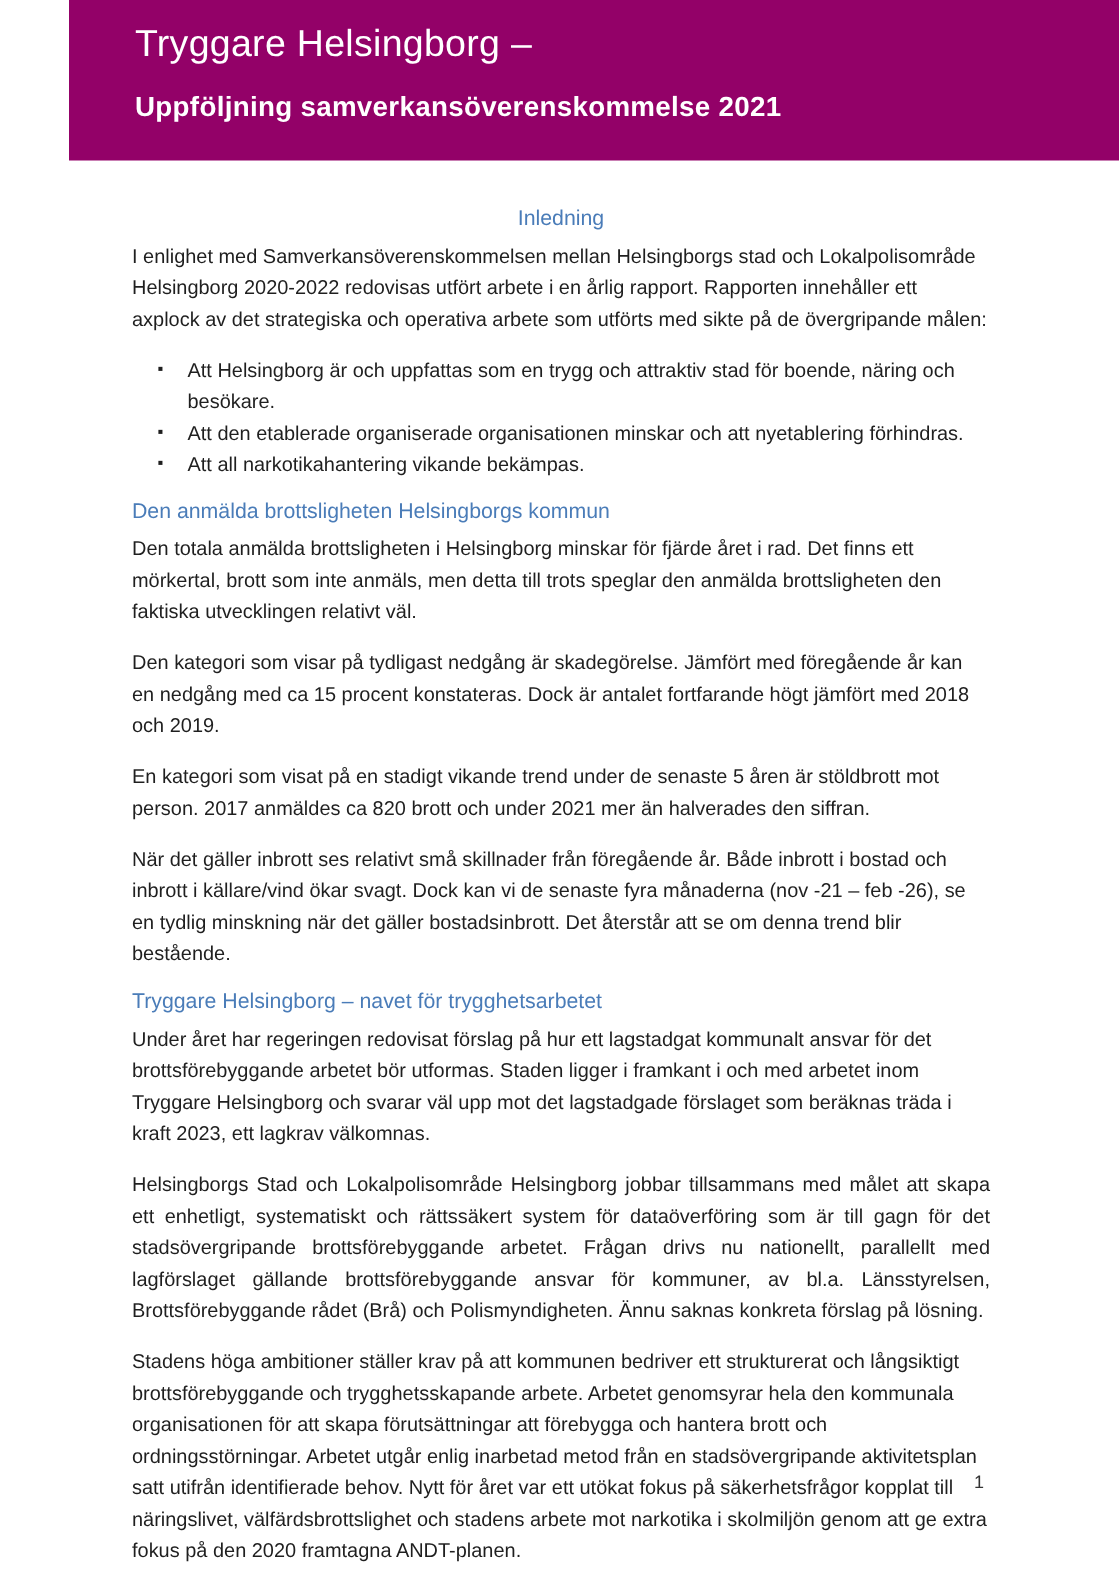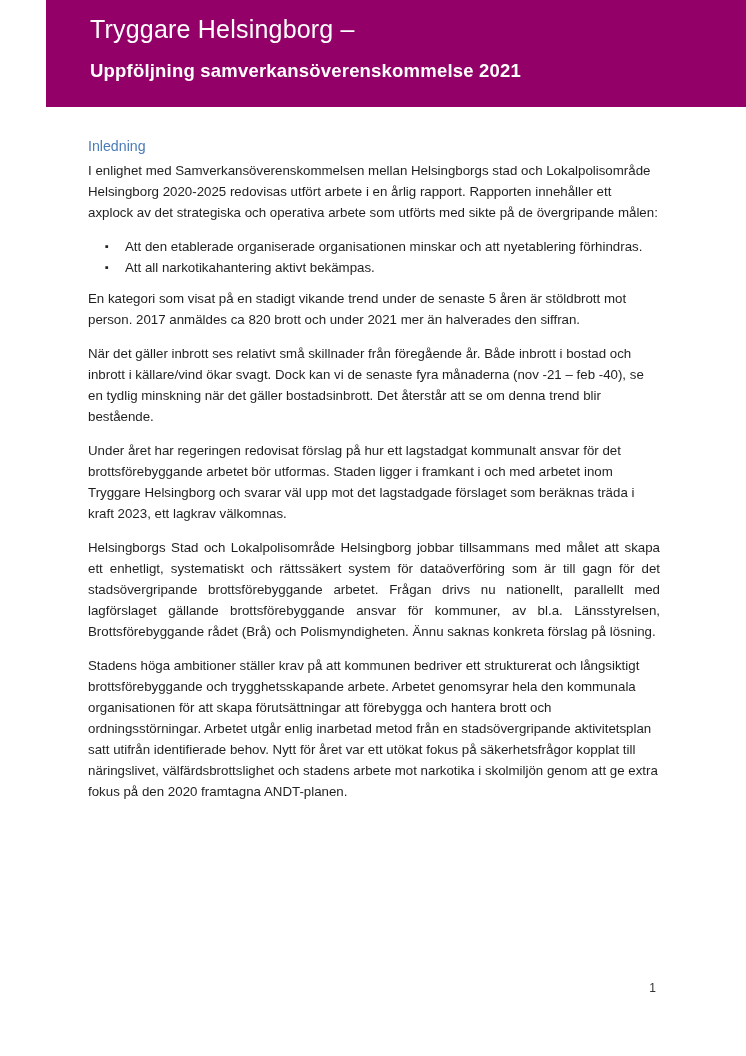--- a/index.html
+++ b/index.html
@@ -42,21 +42,21 @@
     padding: 30px 86px 0 88px;
     color: var(--body-text, #1f1f1f);
   }
   h2.sec {
     font-size: 14.2px;
     font-weight: 400;
     color: var(--heading-blue, #4A7CB8);
     margin: 12px 0 4px 0;
     line-height: 19px;
   }
-  h2.sec.first { margin-top: 0; }
+  h2.sec.first { margin-top: 0; text-align: center; }
   .content p {
     font-size: 13.3px;
     line-height: 21px;
     margin: 0 0 13px 0;
   }
   .content p.justify {
     text-align: justify;
   }
   ul.goals {
     margin: 0 0 10px 0;
@@ -90,29 +90,34 @@
 <div class="page">
 
   <header class="banner">
     <div class="title1">Tryggare Helsingborg –</div>
     <div class="title2">Uppföljning samverkansöverenskommelse 2021</div>
   </header>
 
   <main class="content">
 
     <h2 class="sec first">Inledning</h2>
-    <p>I enlighet med Samverkansöverenskommelsen mellan Helsingborgs stad och Lokalpolisområde Helsingborg 2020-2025 redovisas utfört arbete i en årlig rapport. Rapporten innehåller ett axplock av det strategiska och operativa arbete som utförts med sikte på de övergripande målen:</p>
+    <p>I enlighet med Samverkansöverenskommelsen mellan Helsingborgs stad och Lokalpolisområde Helsingborg 2020-2022 redovisas utfört arbete i en årlig rapport. Rapporten innehåller ett axplock av det strategiska och operativa arbete som utförts med sikte på de övergripande målen:</p>
     <ul class="goals">
+      <li>Att Helsingborg är och uppfattas som en trygg och attraktiv stad för boende, näring och besökare.</li>
       <li>Att den etablerade organiserade organisationen minskar och att nyetablering förhindras.</li>
-      <li>Att all narkotikahantering aktivt bekämpas.</li>
+      <li>Att all narkotikahantering vikande bekämpas.</li>
     </ul>
 
+    <h2 class="sec">Den anmälda brottsligheten Helsingborgs kommun</h2>
+    <p>Den totala anmälda brottsligheten i Helsingborg minskar för fjärde året i rad. Det finns ett mörkertal, brott som inte anmäls, men detta till trots speglar den anmälda brottsligheten den faktiska utvecklingen relativt väl.</p>
+    <p>Den kategori som visar på tydligast nedgång är skadegörelse. Jämfört med föregående år kan en nedgång med ca 15 procent konstateras. Dock är antalet fortfarande högt jämfört med 2018 och 2019.</p>
     <p>En kategori som visat på en stadigt vikande trend under de senaste 5 åren är stöldbrott mot person. 2017 anmäldes ca 820 brott och under 2021 mer än halverades den siffran.</p>
-    <p>När det gäller inbrott ses relativt små skillnader från föregående år. Både inbrott i bostad och inbrott i källare/vind ökar svagt. Dock kan vi de senaste fyra månaderna (nov -21 – feb -40), se en tydlig minskning när det gäller bostadsinbrott. Det återstår att se om denna trend blir bestående.</p>
+    <p>När det gäller inbrott ses relativt små skillnader från föregående år. Både inbrott i bostad och inbrott i källare/vind ökar svagt. Dock kan vi de senaste fyra månaderna (nov -21 – feb -26), se en tydlig minskning när det gäller bostadsinbrott. Det återstår att se om denna trend blir bestående.</p>
 
+    <h2 class="sec">Tryggare Helsingborg – navet för trygghetsarbetet</h2>
     <p>Under året har regeringen redovisat förslag på hur ett lagstadgat kommunalt ansvar för det brottsförebyggande arbetet bör utformas. Staden ligger i framkant i och med arbetet inom Tryggare Helsingborg och svarar väl upp mot det lagstadgade förslaget som beräknas träda i kraft 2023, ett lagkrav välkomnas.</p>
     <p class="justify">Helsingborgs Stad och Lokalpolisområde Helsingborg jobbar tillsammans med målet att skapa ett enhetligt, systematiskt och rättssäkert system för dataöverföring som är till gagn för det stadsövergripande brottsförebyggande arbetet. Frågan drivs nu nationellt, parallellt med lagförslaget gällande brottsförebyggande ansvar för kommuner, av bl.a. Länsstyrelsen, Brottsförebyggande rådet (Brå) och Polismyndigheten. Ännu saknas konkreta förslag på lösning.</p>
     <p>Stadens höga ambitioner ställer krav på att kommunen bedriver ett strukturerat och långsiktigt brottsförebyggande och trygghetsskapande arbete. Arbetet genomsyrar hela den kommunala organisationen för att skapa förutsättningar att förebygga och hantera brott och ordningsstörningar. Arbetet utgår enlig inarbetad metod från en stadsövergripande aktivitetsplan satt utifrån identifierade behov. Nytt för året var ett utökat fokus på säkerhetsfrågor kopplat till näringslivet, välfärdsbrottslighet och stadens arbete mot narkotika i skolmiljön genom att ge extra fokus på den 2020 framtagna ANDT-planen.</p>
 
   </main>
 
   <div class="page-number">1</div>
 
 </div>
 

